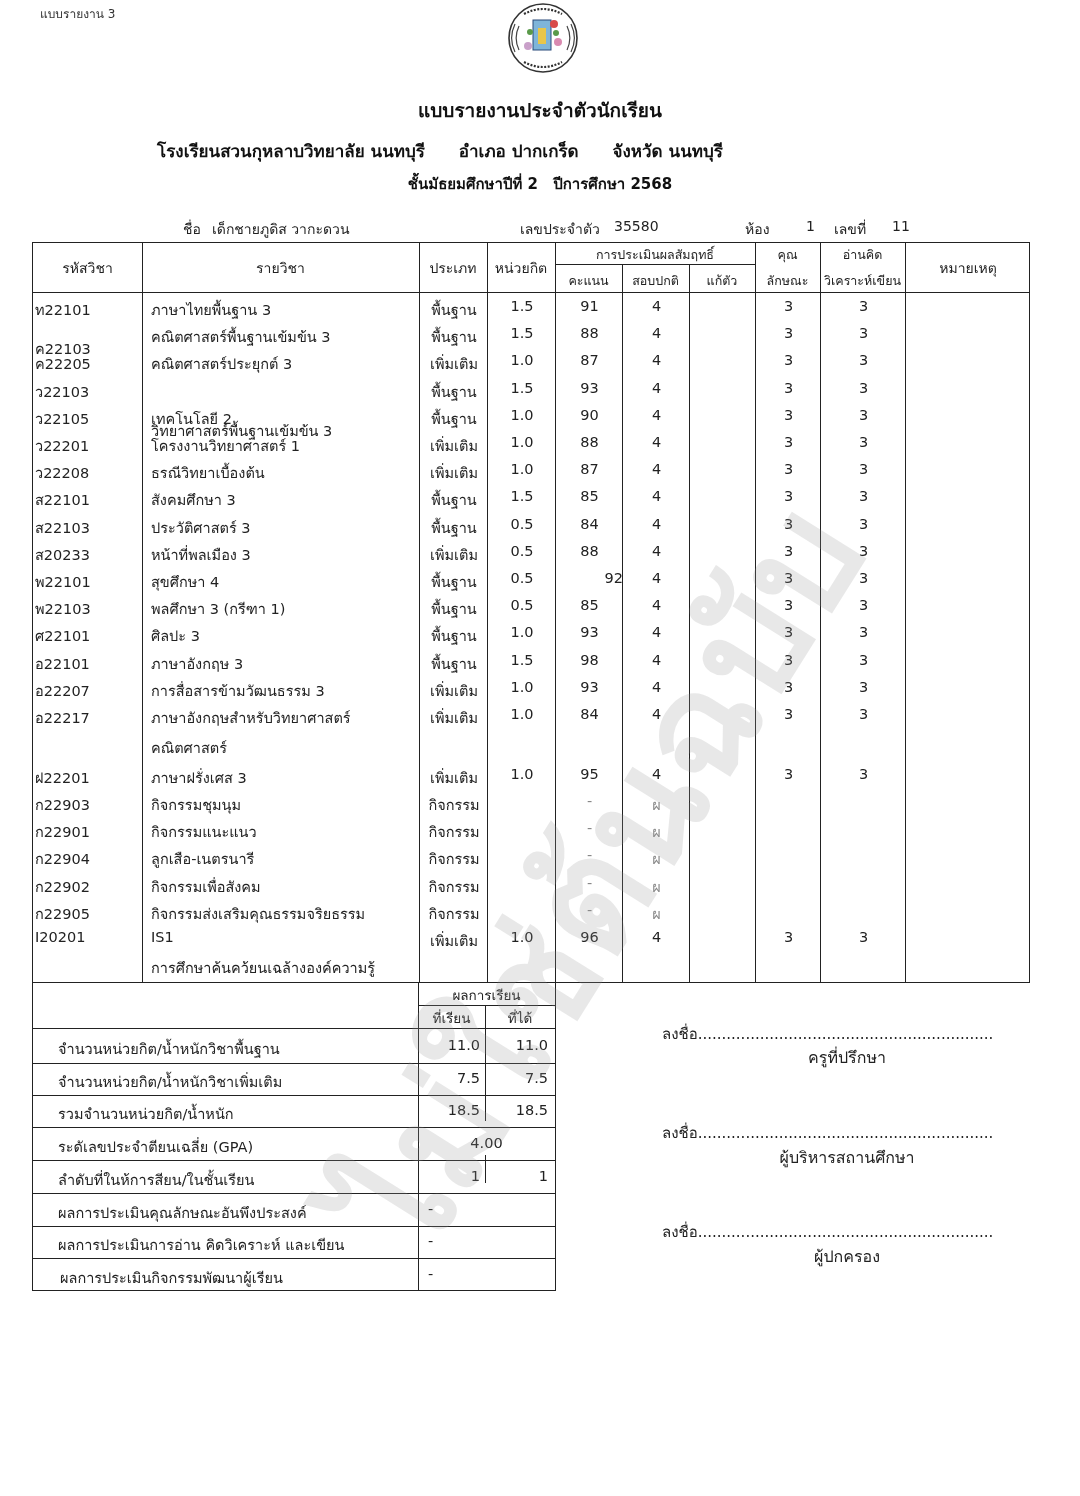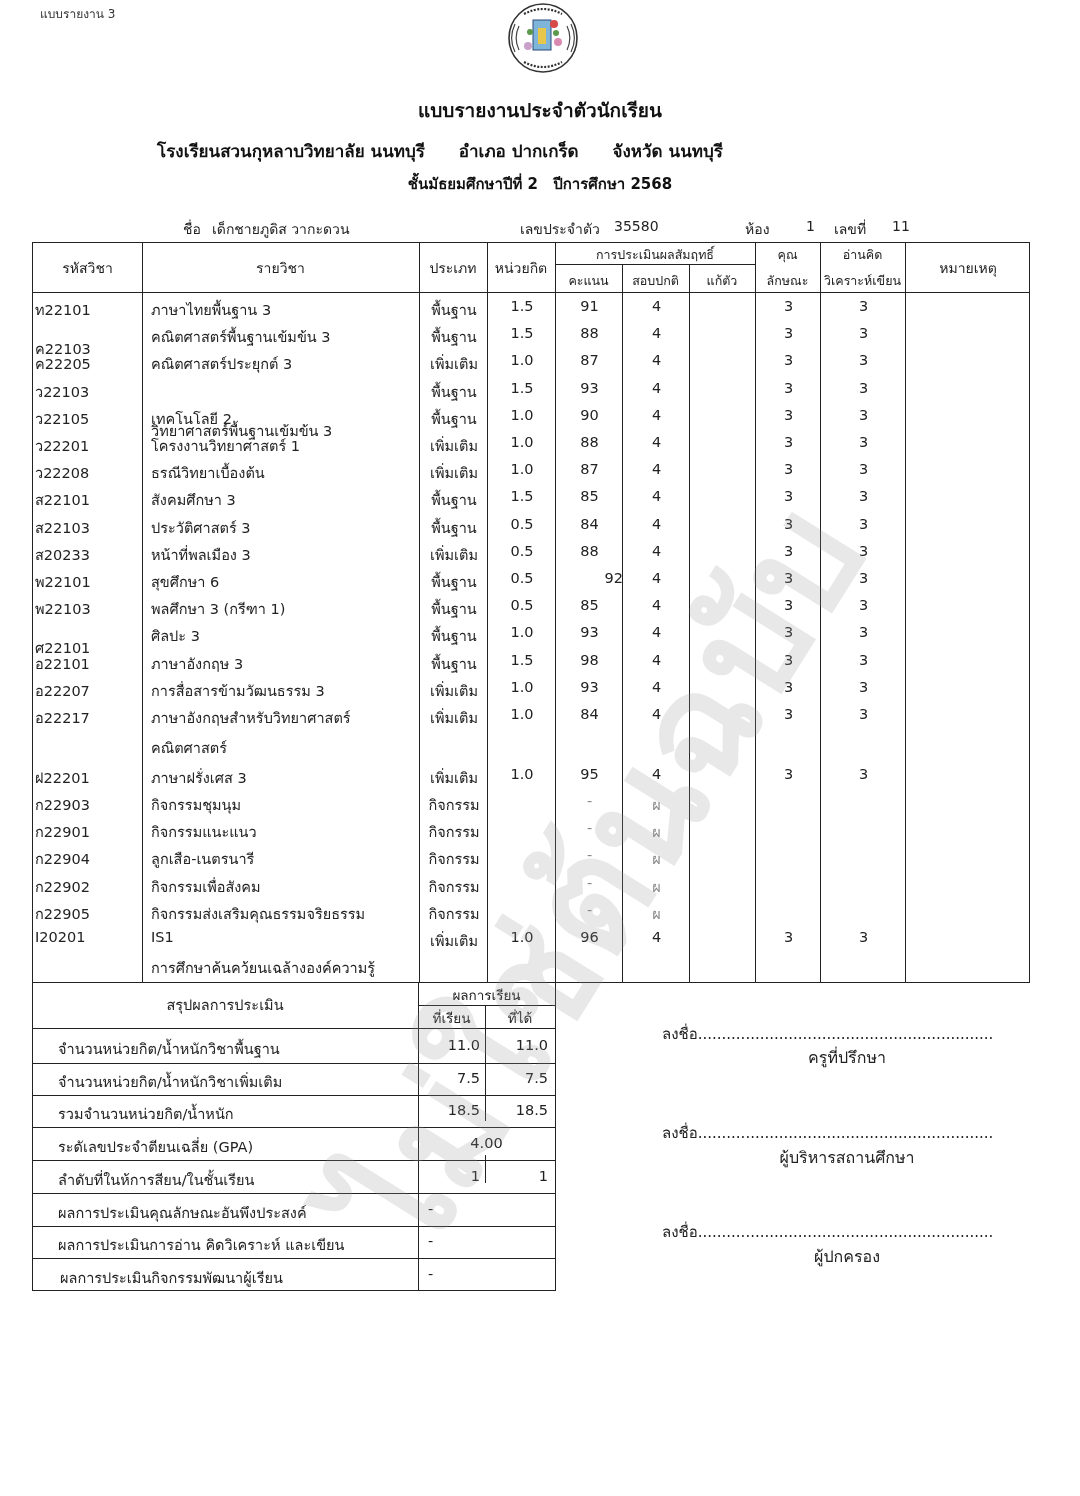--- a/index.html
+++ b/index.html
@@ -213,40 +213,40 @@
         <div class="cell c-name" style="top: 299.8px;">หน้าที่พลเมือง 3</div>
         <div class="cell c-type" style="top: 299.8px;">เพิ่มเติม</div>
         <div class="cell c-cred" style="top: 299.8px;">0.5</div>
         <div class="cell c-score" style="top: 299.8px;">88</div>
         <div class="cell c-exam" style="top: 299.8px;">4</div>
         <div class="cell c-char" style="top: 299.8px;">3</div>
         <div class="cell c-read" style="top: 299.8px;">3</div>
       </div>
       <div>
         <div class="cell c-code" style="top: 327px;">พ22101</div>
-        <div class="cell c-name" style="top: 327px;">สุขศึกษา 6</div>
+        <div class="cell c-name" style="top: 327px;">สุขศึกษา 4</div>
         <div class="cell c-type" style="top: 327px;">พื้นฐาน</div>
         <div class="cell c-cred" style="top: 327px;">0.5</div>
         <div class="cell c-score" style="top: 327px; text-align: right;">92</div>
         <div class="cell c-exam" style="top: 327px;">4</div>
         <div class="cell c-char" style="top: 327px;">3</div>
         <div class="cell c-read" style="top: 327px;">3</div>
       </div>
       <div>
         <div class="cell c-code" style="top: 354.2px;">พ22103</div>
         <div class="cell c-name" style="top: 354.2px;">พลศึกษา 3 (กรีฑา 1)</div>
         <div class="cell c-type" style="top: 354.2px;">พื้นฐาน</div>
         <div class="cell c-cred" style="top: 354.2px;">0.5</div>
         <div class="cell c-score" style="top: 354.2px;">85</div>
         <div class="cell c-exam" style="top: 354.2px;">4</div>
         <div class="cell c-char" style="top: 354.2px;">3</div>
         <div class="cell c-read" style="top: 354.2px;">3</div>
       </div>
       <div>
-        <div class="cell c-code" style="top: 381.4px; margin-top: 12px;">ศ22101</div>
+        <div class="cell c-code" style="top: 381.4px;">ศ22101</div>
         <div class="cell c-name" style="top: 381.4px;">ศิลปะ 3</div>
         <div class="cell c-type" style="top: 381.4px;">พื้นฐาน</div>
         <div class="cell c-cred" style="top: 381.4px;">1.0</div>
         <div class="cell c-score" style="top: 381.4px;">93</div>
         <div class="cell c-exam" style="top: 381.4px;">4</div>
         <div class="cell c-char" style="top: 381.4px;">3</div>
         <div class="cell c-read" style="top: 381.4px;">3</div>
       </div>
       <div>
         <div class="cell c-code" style="top: 408.6px;">อ22101</div>
@@ -363,21 +363,20 @@
   <div class="sh" style="top:45px"></div>
   <div class="sh" style="top:80px"></div>
   <div class="sh" style="top:112px"></div>
   <div class="sh" style="top:144px"></div>
   <div class="sh" style="top:177px"></div>
   <div class="sh" style="top:210px"></div>
   <div class="sh" style="top:243px"></div>
   <div class="sh" style="top:275px"></div>
   <div class="sh" style="top:307px"></div>
 
-  <div class="stext" style="left:0; width:386px; text-align:center; top:10px">สรุปผลการประเมิน</div>
   <div class="stext" style="left:386px; width:137px; text-align:center; top:1px; font-size:13.5px">ผลการเรียน</div>
   <div class="stext" style="left:386px; width:67px; text-align:center; top:24px; font-size:13.5px">ที่เรียน</div>
   <div class="stext" style="left:453px; width:70px; text-align:center; top:24px; font-size:13.5px">ที่ได้</div>
 
   <div class="stext" style="left:26px; top:54px">จำนวนหน่วยกิต/น้ำหนักวิชาพื้นฐาน</div>
   <div class="stext" style="left:390px; width:58px; text-align:right; top:54px">11.0</div>
   <div class="stext" style="left:456px; width:60px; text-align:right; top:54px">11.0</div>
 
   <div class="stext" style="left:26px; top:87px">จำนวนหน่วยกิต/น้ำหนักวิชาเพิ่มเติม</div>
   <div class="stext" style="left:390px; width:58px; text-align:right; top:87px">7.5</div>

